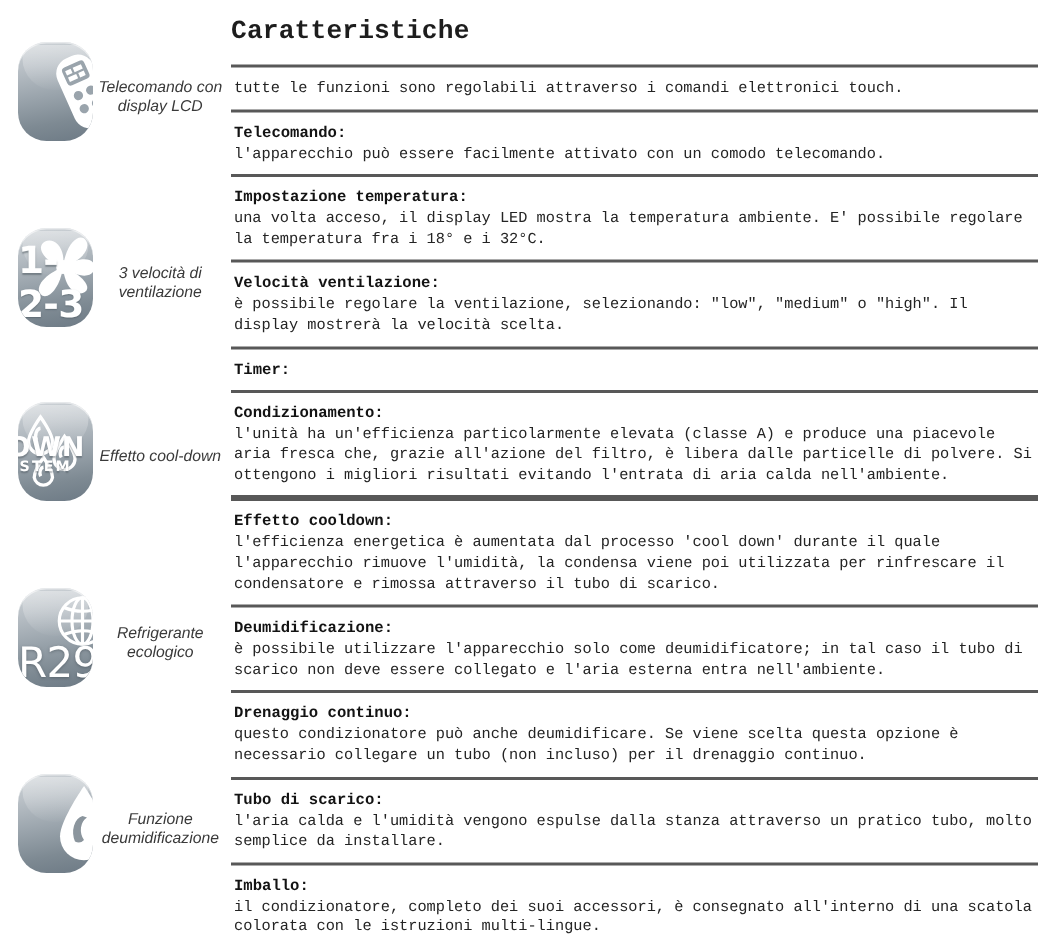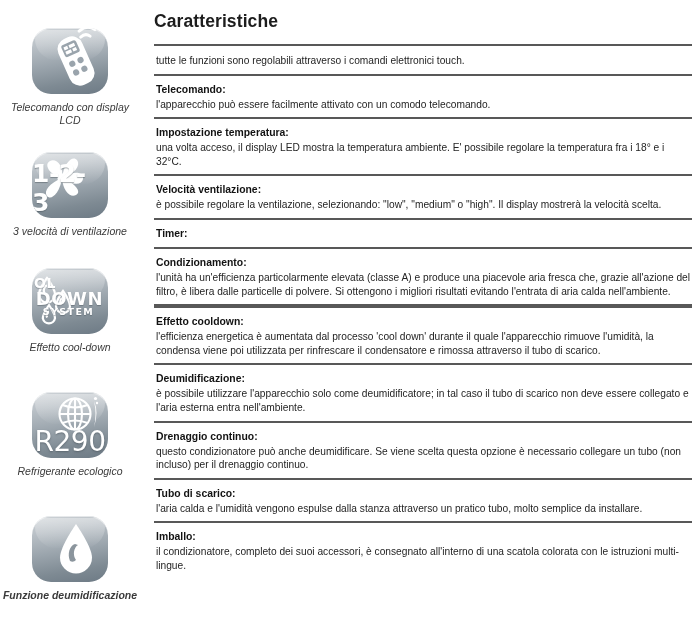--- a/index.html
+++ b/index.html
@@ -23,24 +23,23 @@
   #sidebar {
     width: 140px;
     flex: 0 0 140px;
     height: 633px;
     position: relative;
     background: #ffffff;
   }
 
   .feature-badge {
     position: absolute;
-    left: 0;
+    left: 12px;
     width: 140px;
     display: flex;
-    flex-direction: column;
     align-items: center;
   }
 
   .badge-tile {
     width: 76px;
     height: 66px;
     border-radius: 19px;
     position: relative;
     overflow: hidden;
     background: linear-gradient(170deg,#cfd4d8 0%, #b9c0c6 24%, #9aa4ac 52%, #7e8a93 78%, #6d7a85 100%);
@@ -106,20 +105,21 @@
     font-family: "DejaVu Sans", sans-serif;
     letter-spacing: -0.5px;
     text-shadow: 0 1px 2px rgba(60,70,78,.5);
   }
 
   
   #main {
     flex: 1 1 auto;
     position: relative;
     padding: 0 8px 0 14px;
+    font-family: Liberation Mono, monospace;
   }
 
   #page-title {
     font-size: 17.5px;
     font-weight: bold;
     color: #1d1d1d;
     margin: 11px 0 0 0;
     letter-spacing: 0.1px;
   }
 
@@ -234,21 +234,21 @@
             <circle cx="65" cy="8" r="1.2"></circle>
           </g>
         </svg>
         <div class="tile-inner">
           <div class="r290">R290</div>
         </div>
       </div>
       <div class="badge-caption">Refrigerante ecologico</div>
     </div>
 
-    <div class="feature-badge" style="top:516px;font-weight:bold;">
+    <div class="feature-badge" style="top:516px;">
       <div class="badge-tile">
         <svg width="88" height="66" viewBox="0 0 88 66">
           <path d="M44,8 C44,8 60,31 60,41.5 A16,16 0 0 1 28,41.5 C28,31 44,8 44,8 Z" fill="#ffffff"></path>
           <path d="M43,28 a7.5,11 0 0 0 -5,17 a5,5 0 0 0 6,-1 a6.5,9 0 0 1 2,-15 Z" fill="#8b959d"></path>
         </svg>
       </div>
       <div class="badge-caption">Funzione deumidificazione</div>
     </div>
 
   </div>

